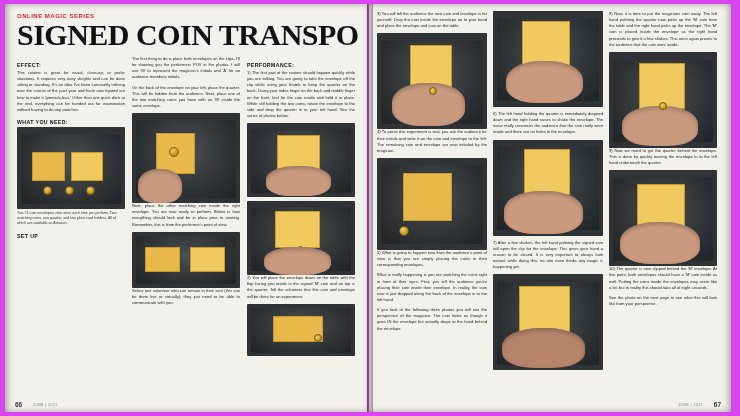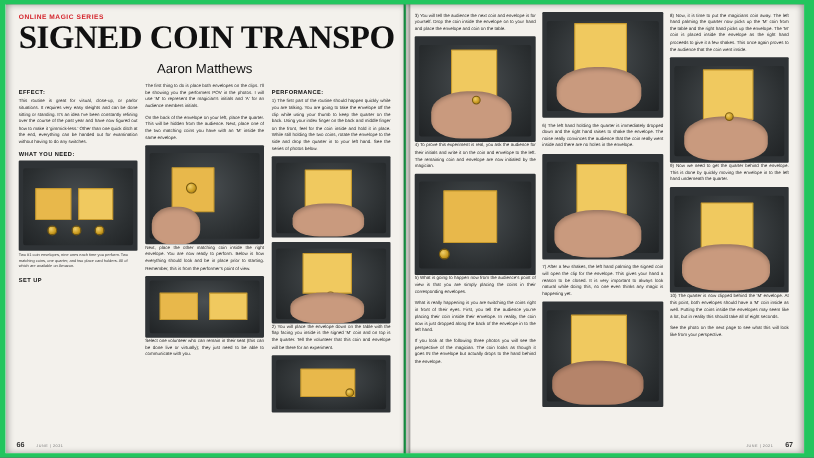--- a/index.html
+++ b/index.html
@@ -6,21 +6,21 @@
   html, body { margin:0; padding:0; }
   body {
     width:740px; height:416px;
     background:#6b6b6b;
     font-family:"Liberation Sans", sans-serif;
     overflow:hidden;
   }
   .spread {
     position:relative;
     width:740px; height:416px;
-    background:#22c55e;
+    background:#d946ef;
     display:flex;
   }
   .page {
     position:relative;
     background:#f3f1ec;
     height:408px;
     margin-top:4px;
     overflow:hidden;
   }
   .page-left  { width:362px; margin-left:5px; box-shadow: 2px 0 6px rgba(0,0,0,.35) inset; }
@@ -109,21 +109,20 @@
 </style>
 </head>
 <body>
 
 <div class="spread">
 
   <div class="page page-left">
 
     <div class="series">ONLINE MAGIC SERIES</div>
     <div class="title">SIGNED COIN TRANSPO</div>
-    <div class="byline">Aaron Matthews</div>
 
     <div class="lp-cols">
 
       <div class="col">
         <h4 class="sec">EFFECT:</h4>
         <p class="body">This routine is great for visual, close-up, or parlor situations. It requires very easy sleights and can be done sitting or standing. It's an idea I've been constantly refining over the course of the past year and have now figured out how to make it 'gimmick-less.' Other than one quick ditch at the end, everything can be handed out for examination without having to do any switches.</p>
         <h4 class="sec">WHAT YOU NEED:</h4>
 
         <div class="photo" style="height:82px;">
           <div class="mat"></div>

